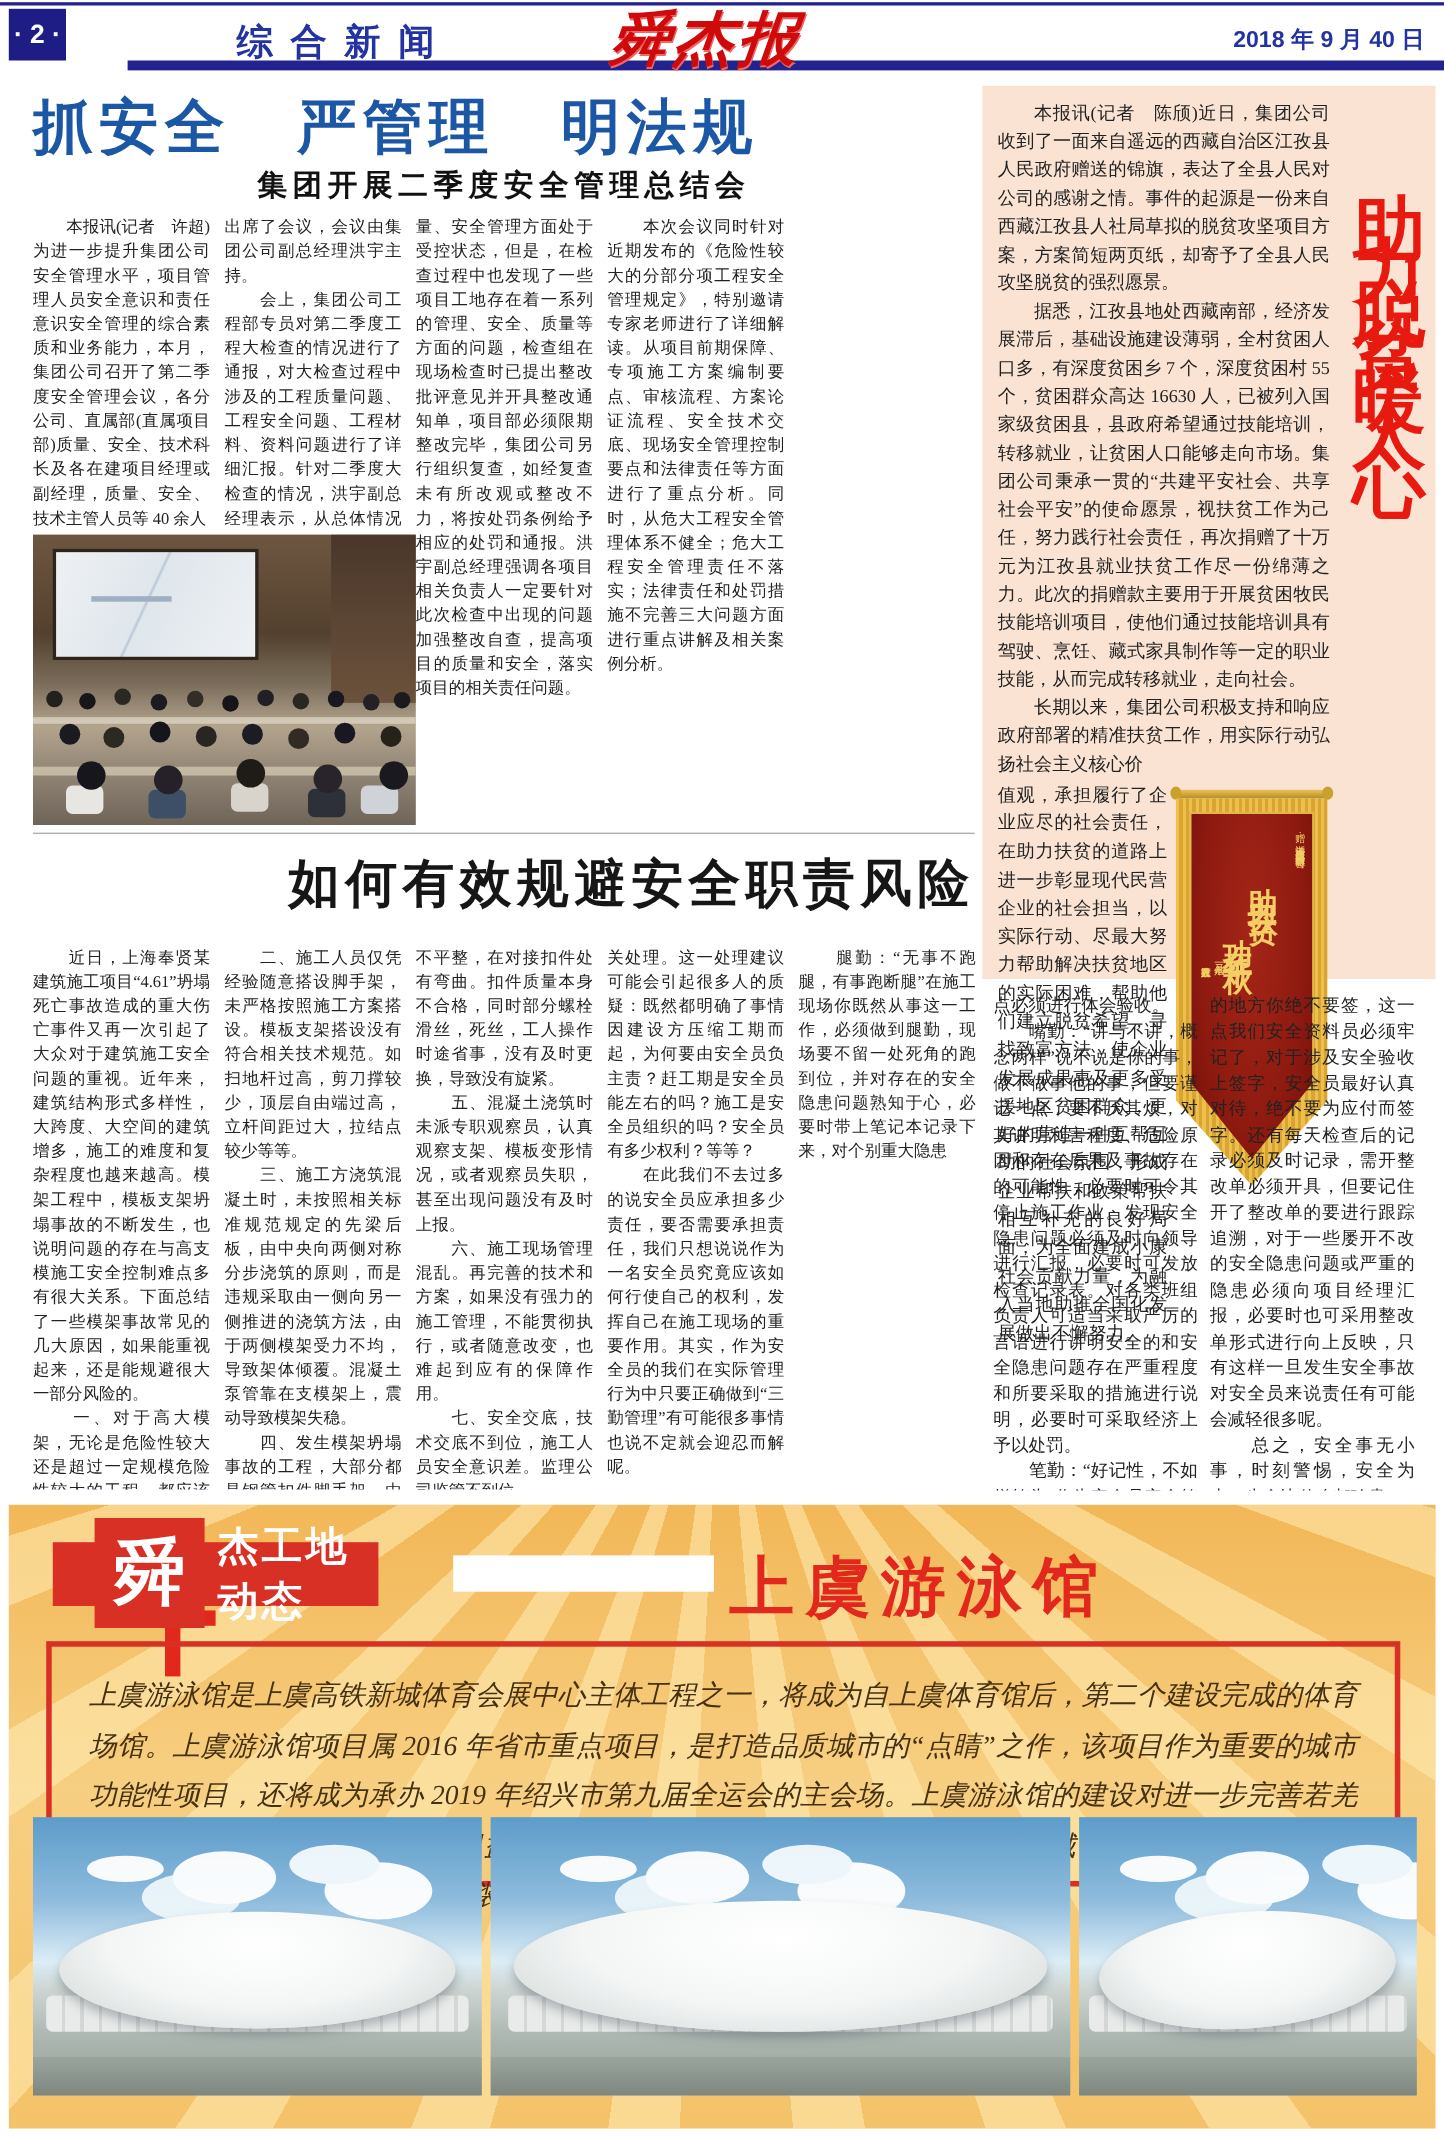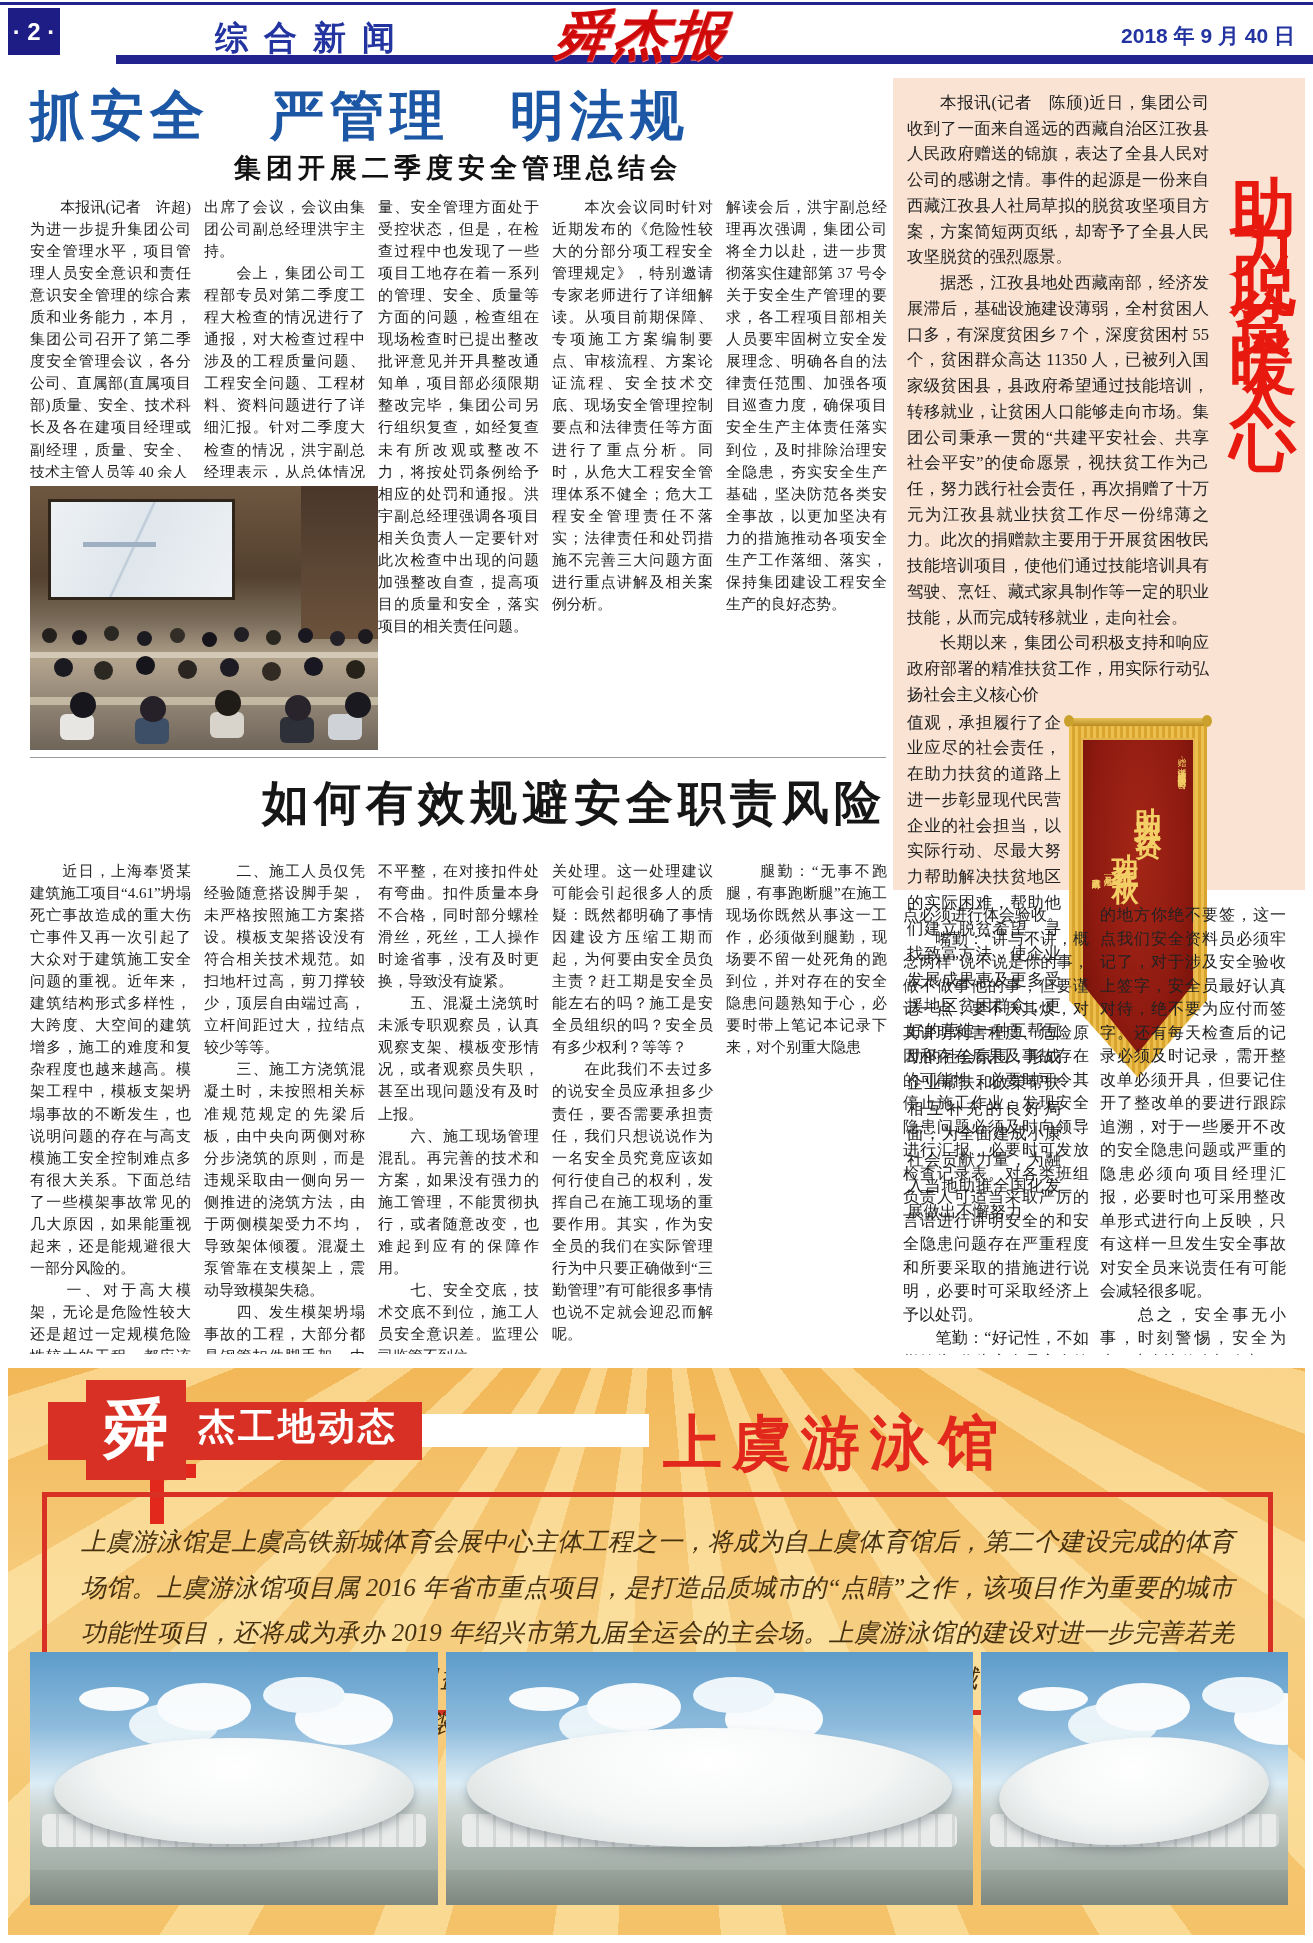--- a/index.html
+++ b/index.html
@@ -93,22 +93,22 @@
   .a2-colR{position:absolute;top:903px;width:186px;height:452px;font-size:16px;}
 
   
   .worksite{position:absolute;left:8px;top:1368px;width:1297px;height:567px;overflow:hidden;
     background:
       repeating-conic-gradient(from -90deg at 50% -30%,rgba(255,236,180,.55) 0 5deg,rgba(255,236,180,0) 5deg 13deg),
       linear-gradient(180deg,#f2b757 0%,#f7cf82 45%,#f4c268 100%);}
   .ws-logo-box{position:absolute;left:78px;top:12px;width:100px;height:100px;background:#d93025;z-index:2;
     display:flex;align-items:center;justify-content:center;color:#fff;font-size:66px;font-weight:900;
     font-family:"Liberation Sans",sans-serif;}
-  .ws-bar{position:absolute;left:40px;top:34px;width:374px;height:58px;background:#d93025;z-index:1;
-    display:flex;align-items:flex-start;padding-left:150px;color:#fff;
+  .ws-bar{position:absolute;left:40px;top:34px;width:296px;height:58px;background:#d93025;z-index:1;
+    display:flex;align-items:center;padding-left:150px;color:#fff;
     font-family:"Liberation Sans",sans-serif;font-size:37px;font-weight:bold;letter-spacing:3px;}
   .ws-white-bar{position:absolute;left:404px;top:46px;width:237px;height:33px;background:#ffffff;}
   .ws-title{position:absolute;left:655px;top:20px;font-family:"Liberation Sans",sans-serif;
     font-size:59px;font-weight:900;color:#e2281c;letter-spacing:10px;margin-top:16px;}
   .ws-box{position:absolute;left:34px;top:124px;width:1231px;height:223px;border:5px solid #d93025;
     padding:22px 34px;}
   .ws-box-text{font-size:25px;line-height:1.82;color:#45300f;font-style:italic;text-align:justify;}
   .ws-corner{position:absolute;left:142px;top:96px;width:46px;height:60px;border-left:14px solid #e2281c;
     border-top:14px solid #e2281c;z-index:0;}
 
@@ -143,40 +143,39 @@
   <div class="header-bar" data-name="header-rule-bar"></div>
 
   <div class="a1-headline" data-name="safety-article-headline">抓安全　严管理　明法规</div>
   <div class="a1-subtitle" data-name="safety-article-subtitle">集团开展二季度安全管理总结会</div>
 
   <div class="a1-col short newsbody" style="left:30px" data-name="safety-column-1">　　本报讯(记者　许超)为进一步提升集团公司安全管理水平，项目管理人员安全意识和责任意识安全管理的综合素质和业务能力，本月，集团公司召开了第二季度安全管理会议，各分公司、直属部(直属项目部)质量、安全、技术科长及各在建项目经理或副经理，质量、安全、技术主管人员等 40 余人</div>
   <div class="a1-col short newsbody" style="left:204px" data-name="safety-column-2">出席了会议，会议由集团公司副总经理洪宇主持。
 　　会上，集团公司工程部专员对第二季度工程大检查的情况进行了通报，对大检查过程中涉及的工程质量问题、工程安全问题、工程材料、资料问题进行了详细汇报。针对二季度大检查的情况，洪宇副总经理表示，从总体情况来看，各项目在质</div>
   <div class="a1-col newsbody" style="left:378px" data-name="safety-column-3">量、安全管理方面处于受控状态，但是，在检查过程中也发现了一些项目工地存在着一系列的管理、安全、质量等方面的问题，检查组在现场检查时已提出整改批评意见并开具整改通知单，项目部必须限期整改完毕，集团公司另行组织复查，如经复查未有所改观或整改不力，将按处罚条例给予相应的处罚和通报。洪宇副总经理强调各项目相关负责人一定要针对此次检查中出现的问题加强整改自查，提高项目的质量和安全，落实项目的相关责任问题。</div>
   <div class="a1-col newsbody" style="left:552px" data-name="safety-column-4">　　本次会议同时针对近期发布的《危险性较大的分部分项工程安全管理规定》，特别邀请专家老师进行了详细解读。从项目前期保障、专项施工方案编制要点、审核流程、方案论证流程、安全技术交底、现场安全管理控制要点和法律责任等方面进行了重点分析。同时，从危大工程安全管理体系不健全；危大工程安全管理责任不落实；法律责任和处罚措施不完善三大问题方面进行重点讲解及相关案例分析。</div>
-  <div class="a1-col newsbody" style="left:726px" data-name="safety-column-5">解读会后，洪宇副总经理再次强调，集团公司将全力以赴，进一步贯彻落实住建部第 37 号令关于安全生产管理的要求，各工程项目部相关人员要牢固树立安全发展理念、明确各自的法律责任范围、加强各项目巡查力度，确保项目安全生产主体责任落实到位，及时排除治理安全隐患，夯实安全生产基础，坚决防范各类安全事故，以更加坚决有力的措施推动各项安全生产工作落细、落实，保持集团建设工程安全生产的良好态势。</div>
 
   <div class="photo-meeting" data-name="meeting-photo">
     <div class="pm-screen" data-name="projector-screen">
         <i></i>
       </div>
     <div class="pm-panel" data-name="wood-wall-panel"></div>
     <div class="pm-table1" data-name="meeting-table-row"></div>
     <div class="pm-table2" data-name="meeting-table-row"></div>
     <div class="pm-heads-r1" data-name="audience-row"></div>
     <div class="pm-heads-r2" data-name="audience-row"></div>
     <div class="pm-shirts" data-name="audience-row"></div>
     <div class="pm-heads-r3" data-name="audience-row"></div>
   </div>
   <div class="sep-rule" data-name="article-separator-rule"></div>
 
   <div class="pink-box" data-name="poverty-article-box">
     <div class="pov-text" data-name="poverty-article-body">
       <p data-name="poverty-paragraph-1">本报讯(记者　陈颀)近日，集团公司收到了一面来自遥远的西藏自治区江孜县人民政府赠送的锦旗，表达了全县人民对公司的感谢之情。事件的起源是一份来自西藏江孜县人社局草拟的脱贫攻坚项目方案，方案简短两页纸，却寄予了全县人民攻坚脱贫的强烈愿景。</p>
-      <p data-name="poverty-paragraph-2">据悉，江孜县地处西藏南部，经济发展滞后，基础设施建设薄弱，全村贫困人口多，有深度贫困乡 7 个，深度贫困村 55 个，贫困群众高达 11350 人，已被列入国家级贫困县，县政府希望通过技能培训，转移就业，让贫困人口能够走向市场。集团公司秉承一贯的“共建平安社会、共享社会平安”的使命愿景，视扶贫工作为己任，努力践行社会责任，再次捐赠了十万元为江孜县就业扶贫工作尽一份绵薄之力。此次的捐赠款主要用于开展贫困牧民技能培训项目，使他们通过技能培训具有驾驶、烹饪、藏式家具制作等一定的职业技能，从而完成转移就业，走向社会。</p>
+      <p data-name="poverty-paragraph-2">据悉，江孜县地处西藏南部，经济发展滞后，基础设施建设薄弱，全村贫困人口多，有深度贫困乡 7 个，深度贫困村 55 个，贫困群众高达 16630 人，已被列入国家级贫困县，县政府希望通过技能培训，转移就业，让贫困人口能够走向市场。集团公司秉承一贯的“共建平安社会、共享社会平安”的使命愿景，视扶贫工作为己任，努力践行社会责任，再次捐赠了十万元为江孜县就业扶贫工作尽一份绵薄之力。此次的捐赠款主要用于开展贫困牧民技能培训项目，使他们通过技能培训具有驾驶、烹饪、藏式家具制作等一定的职业技能，从而完成转移就业，走向社会。</p>
       <p data-name="poverty-paragraph-3-lead">长期以来，集团公司积极支持和响应政府部署的精准扶贫工作，用实际行动弘扬社会主义核心价</p>
     </div>
     <div class="pov-row" data-name="poverty-bottom-row">
       <div class="pov-narrow" data-name="poverty-paragraph-3-rest">值观，承担履行了企业应尽的社会责任，在助力扶贫的道路上进一步彰显现代民营企业的社会担当，以实际行动、尽最大努力帮助解决扶贫地区的实际困难，帮助他们建立脱贫希望，寻找致富方法，使企业发展成果惠及更多受援地区贫困群众，更好的营造一种互帮互助的社会氛围，形成企业帮扶和政策帮扶相互补充的良好局面，为全面建成小康社会贡献力量，为融入当地助推全国化发展做出不懈努力。</div>
       <div class="banner" data-name="pennant-photo">
         <div class="banner-rod" data-name="pennant-rod"></div>
         <div class="banner-cloth" data-name="pennant-fringe"></div>
         <div class="banner-inner" data-name="pennant-cloth">
           <div class="banner-vtext bv-dedication" data-name="pennant-dedication">赠：浙江舜杰建筑集团股份有限公司</div>
           <div class="banner-vtext bv-motto1" data-name="pennant-motto-line-1">助力扶贫</div>

